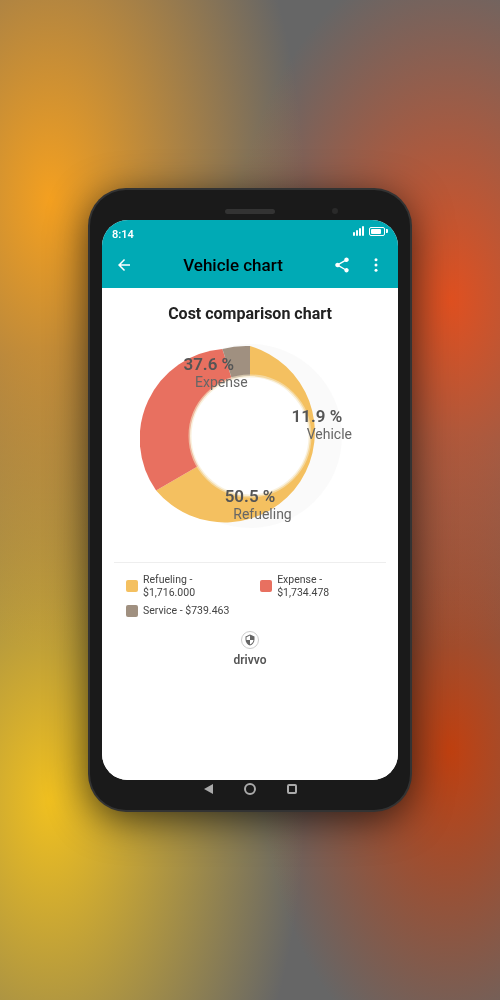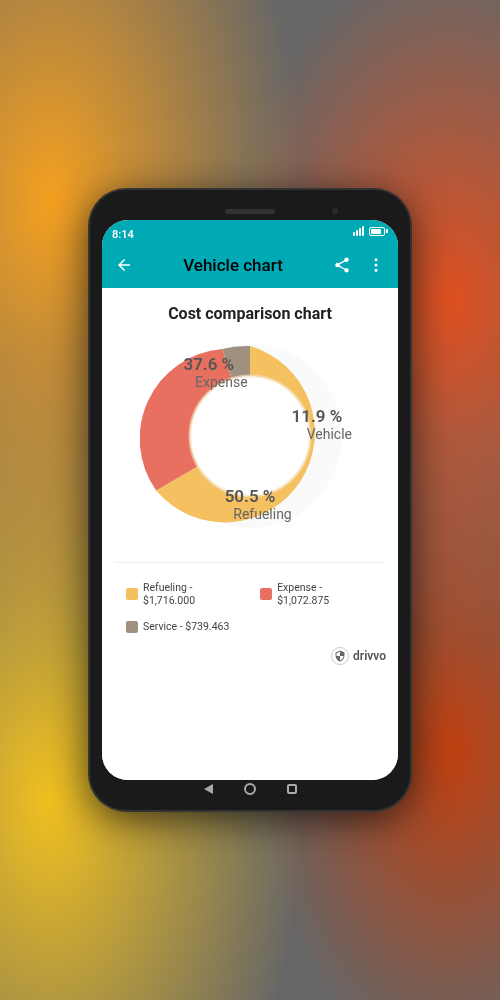--- a/index.html
+++ b/index.html
@@ -227,37 +227,37 @@
       gap: 16px;
       align-items: center;
     }
 
     .legend-item {
       display: flex;
       align-items: center;
       gap: 5px;
       font-size: 10.5px;
       color: #444;
-      margin-top: 8px;
     }
 
     .legend-dot {
       width: 12px;
       height: 12px;
       border-radius: 2px;
       flex-shrink: 0;
     }
 
     .drivvo-branding {
       display: flex;
       align-items: center;
       justify-content: flex-end;
       width: 100%;
       margin-top: 4px;
       gap: 4px;
+      flex-direction: column;
     }
 
     .drivvo-logo {
       width: 18px;
       height: 18px;
       border-radius: 50%;
       border: 1.5px solid #ccc;
       display: flex;
       align-items: center;
       justify-content: center;
@@ -444,21 +444,21 @@
         </div>
 
         <div class="legend">
           <div class="legend-row">
             <div class="legend-item">
               <div class="legend-dot" style="background:#f4c060;"></div>
               <span>Refueling - $1,716.000</span>
             </div>
             <div class="legend-item">
               <div class="legend-dot" style="background:#e87060;"></div>
-              <span>Expense - $1,072.875</span>
+              <span>Expense - $1,734.478</span>
             </div>
           </div>
           <div class="legend-row">
             <div class="legend-item">
               <div class="legend-dot" style="background:#a09080;"></div>
               <span>Service - $739.463</span>
             </div>
           </div>
         </div>
 

